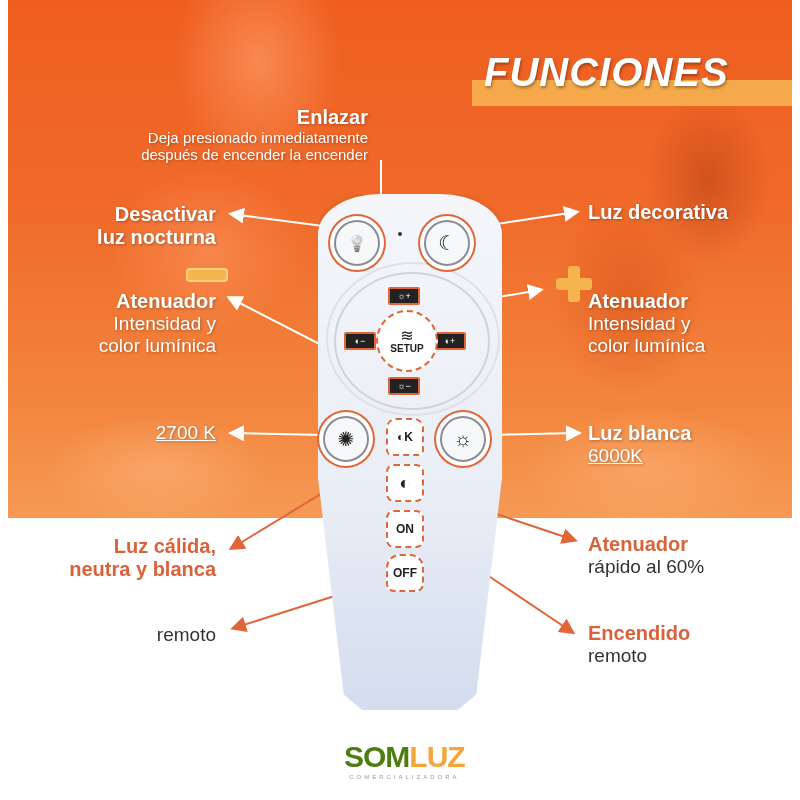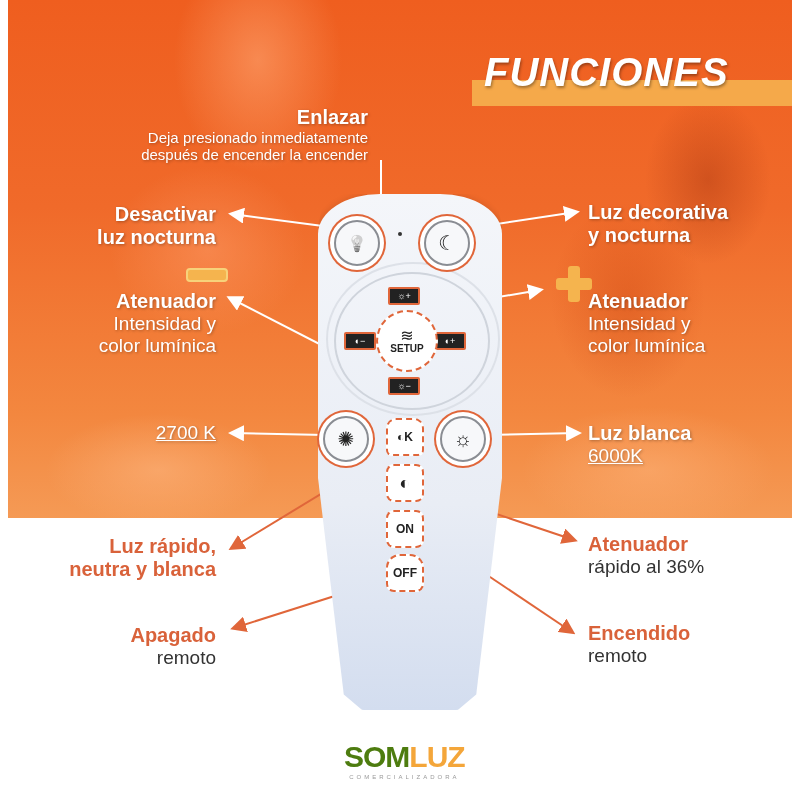--- a/index.html
+++ b/index.html
@@ -102,21 +102,20 @@
   <div class="s" style="font-size:15px;">después de encender la encender</div>
 </div>
 
 <div class="lbl right" style="left:70px; top:203px; width:146px;">
   <div class="h">Desactivar</div>
   <div class="h">luz nocturna</div>
 </div>
 
 <div class="lbl" style="left:588px; top:201px; width:200px;">
   <div class="h">Luz decorativa</div>
-  <div class="h">y nocturna</div>
 </div>
 
 <div class="lbl right" style="left:50px; top:290px; width:166px;">
   <div class="h">Atenuador</div>
   <div class="s">Intensidad y</div>
   <div class="s">color lumínica</div>
 </div>
 
 <div class="lbl" style="left:588px; top:290px; width:200px;">
   <div class="h">Atenuador</div>
@@ -127,31 +126,30 @@
 <div class="lbl right" style="left:80px; top:422px; width:136px;">
   <div class="s big">2700 K</div>
 </div>
 
 <div class="lbl" style="left:588px; top:422px; width:180px;">
   <div class="h">Luz blanca</div>
   <div class="s big">6000K</div>
 </div>
 
 <div class="lbl right dark" style="left:20px; top:535px; width:196px;">
-  <div class="h">Luz rápido,</div>
+  <div class="h">Luz cálida,</div>
   <div class="h">neutra y blanca</div>
 </div>
 
 <div class="lbl dark" style="left:588px; top:533px; width:200px;">
   <div class="h">Atenuador</div>
-  <div class="s">rápido al 36%</div>
+  <div class="s">rápido al 60%</div>
 </div>
 
 <div class="lbl right dark" style="left:60px; top:624px; width:156px;">
-  <div class="h">Apagado</div>
   <div class="s">remoto</div>
 </div>
 
 <div class="lbl dark" style="left:588px; top:622px; width:200px;">
   <div class="h">Encendido</div>
   <div class="s">remoto</div>
 </div>
 
 <div class="remote"></div>
 <div class="ring-big"></div>

